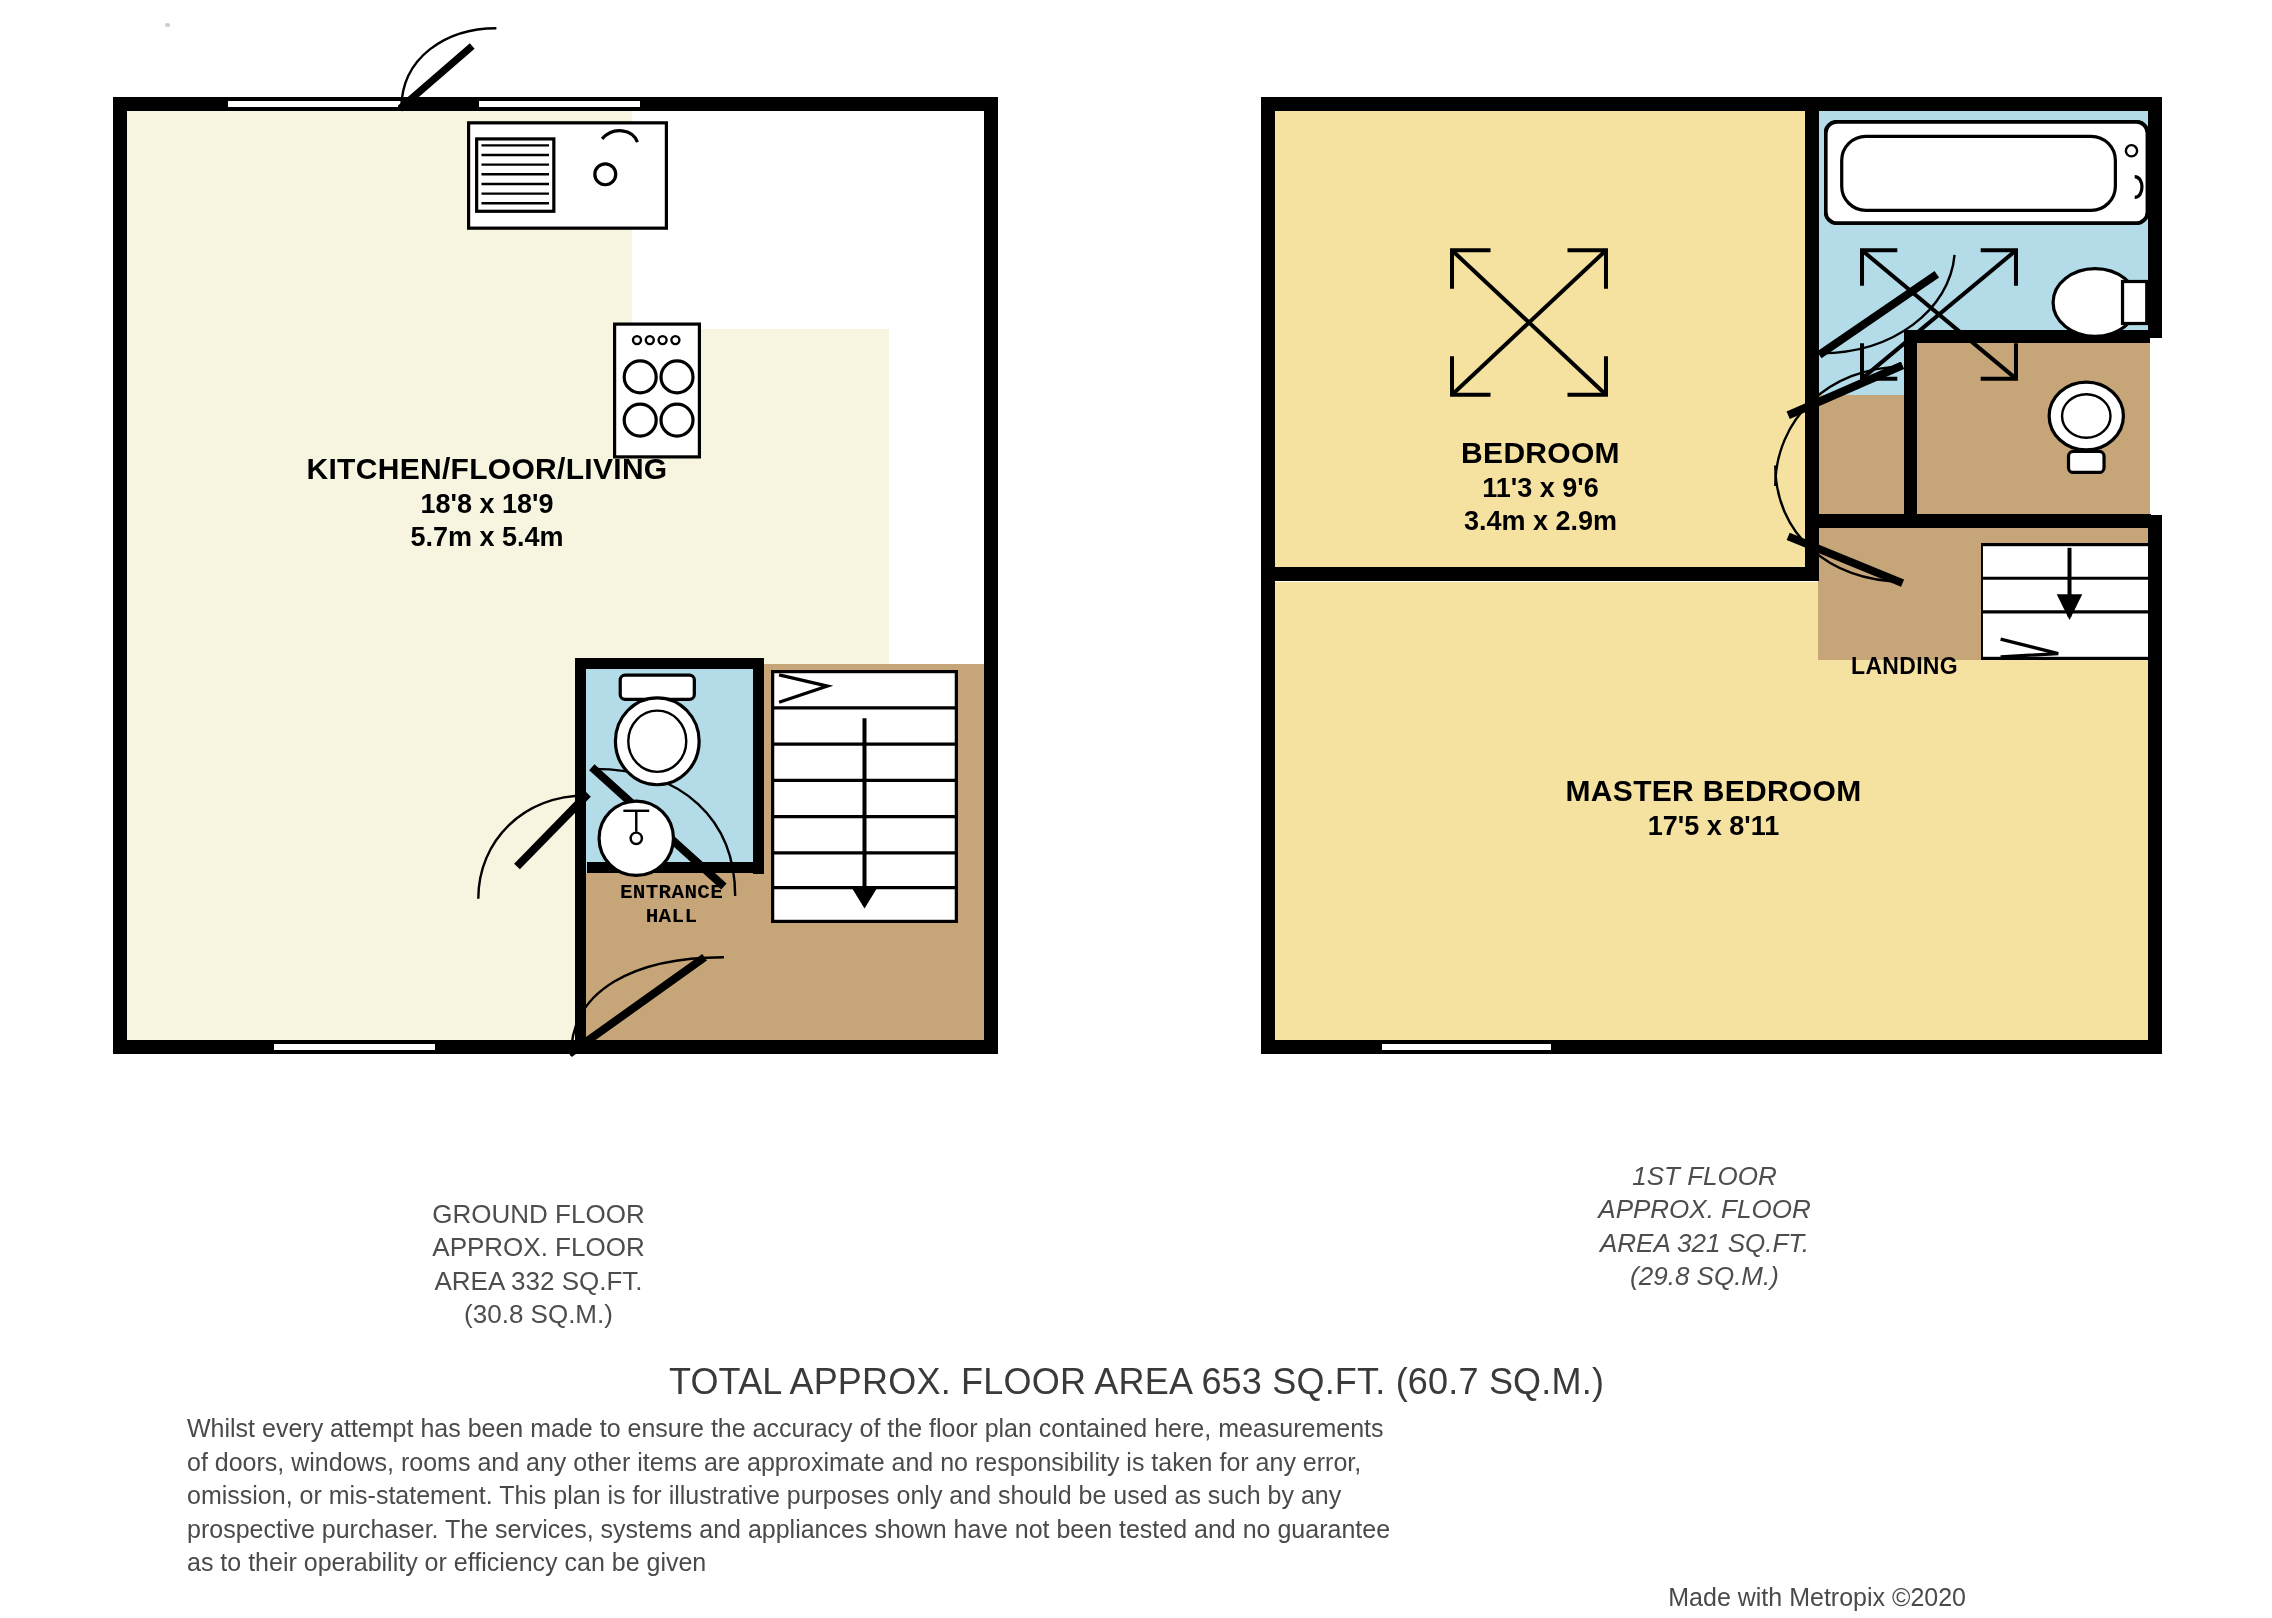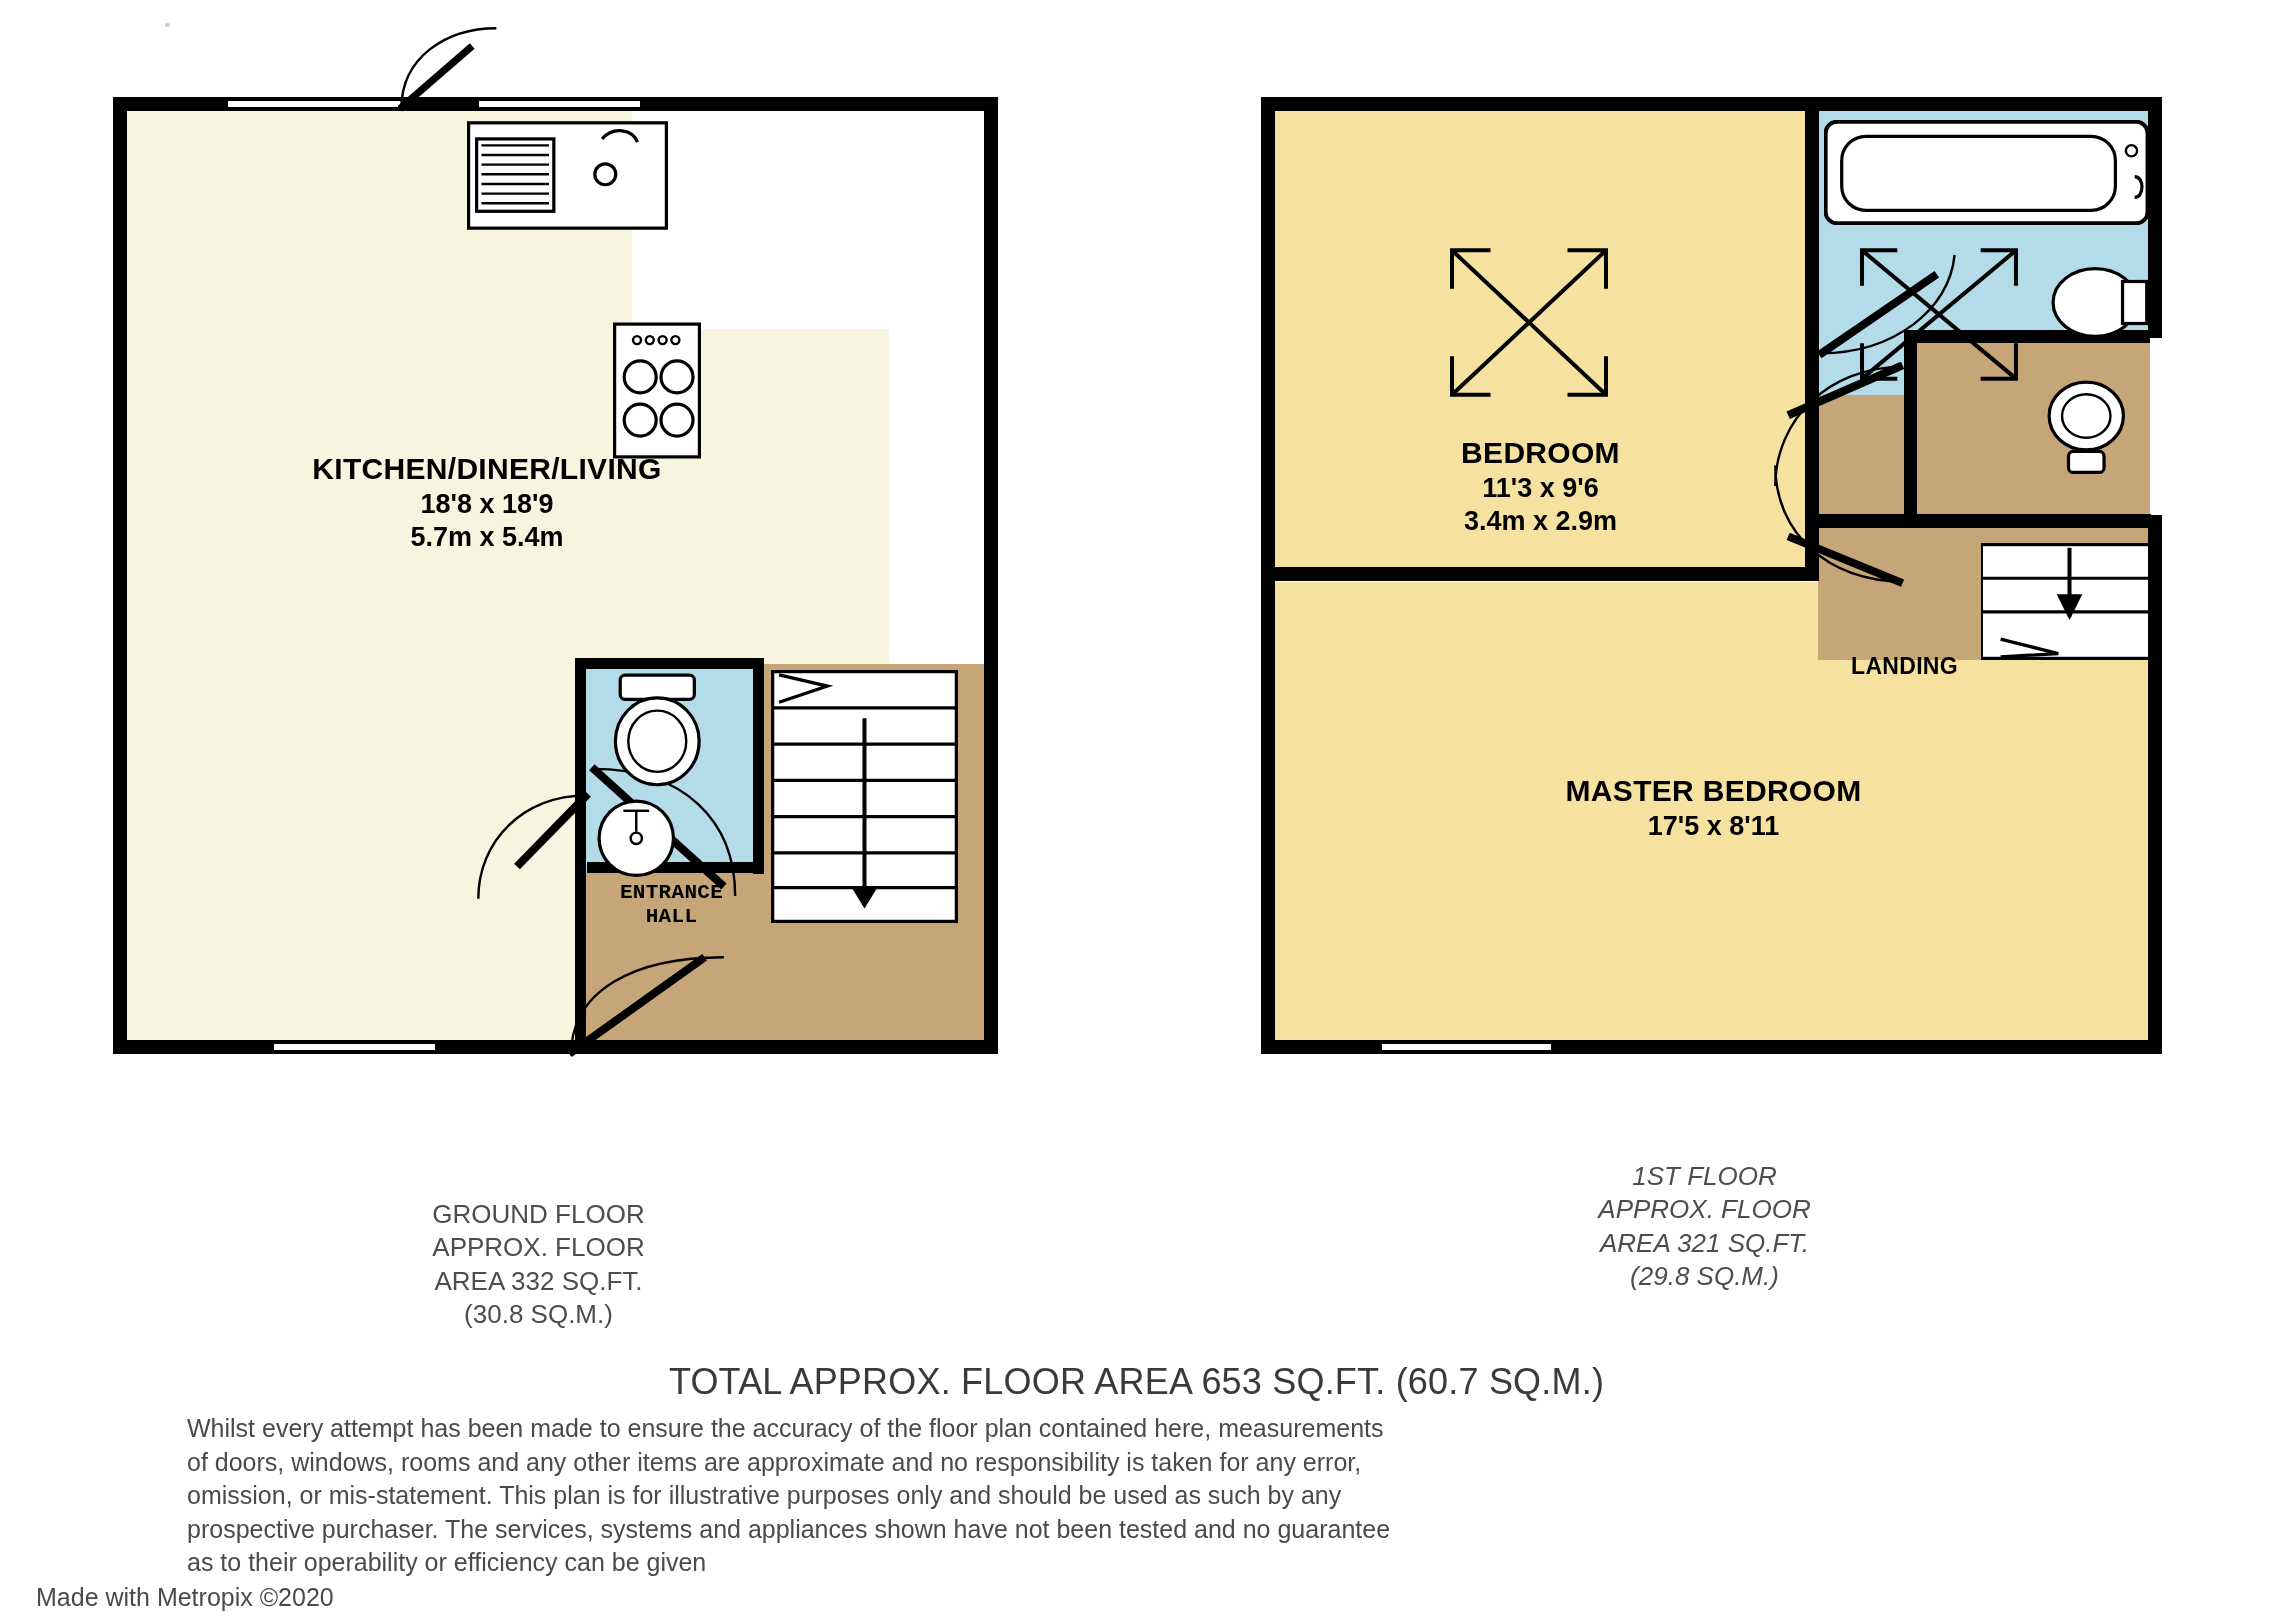--- a/index.html
+++ b/index.html
@@ -100,24 +100,23 @@
     left: 187px;
     text-align: left;
     font-size: 25px;
     line-height: 1.34;
     color: #4a4a4a;
     white-space: pre-line;
   }
   .madewith {
     position: absolute;
     width: 1966px;
-    text-align: left;
+    text-align: right;
     font-size: 25px;
     color: #4a4a4a;
-    padding-left: 36px;
   }
   .tiny-mark {
     position: absolute;
     left: 165px;
     top: 22.5px;
     width: 4.8px;
     height: 4.8px;
     background: #cccccc;
     border-radius: 50%;
   }
@@ -232,21 +231,21 @@
     <svg class="fix" style="left:478px; top:696px;" width="97" height="97" viewBox="0 0 120 120">
       <circle cx="56" cy="56" r="46" fill="#fff" stroke="#000" stroke-width="4"></circle>
       <circle cx="56" cy="56" r="7" fill="none" stroke="#000" stroke-width="3"></circle>
       <g stroke="#000" stroke-width="3">
         <line x1="56" y1="22" x2="56" y2="48"></line>
         <line x1="40" y1="22" x2="72" y2="22"></line>
       </g>
     </svg>
 
     <div class="label" style="left:24px; top:354px; width:700px;">
-      <span class="nm">KITCHEN/DINER/LIVING</span>
+      <span class="nm">KITCHEN/FLOOR/LIVING</span>
       <span class="d1">18'8 x 18'9</span>
       <span class="d2">5.7m x 5.4m</span>
     </div>
 
     <div class="label small2" style="left:478px; top:784px; width:161px;">
       <span class="nm" style="white-space:pre-line;font-family:Liberation Mono, monospace;">ENTRANCE
 HALL</span>
     </div>
   </div>
 

